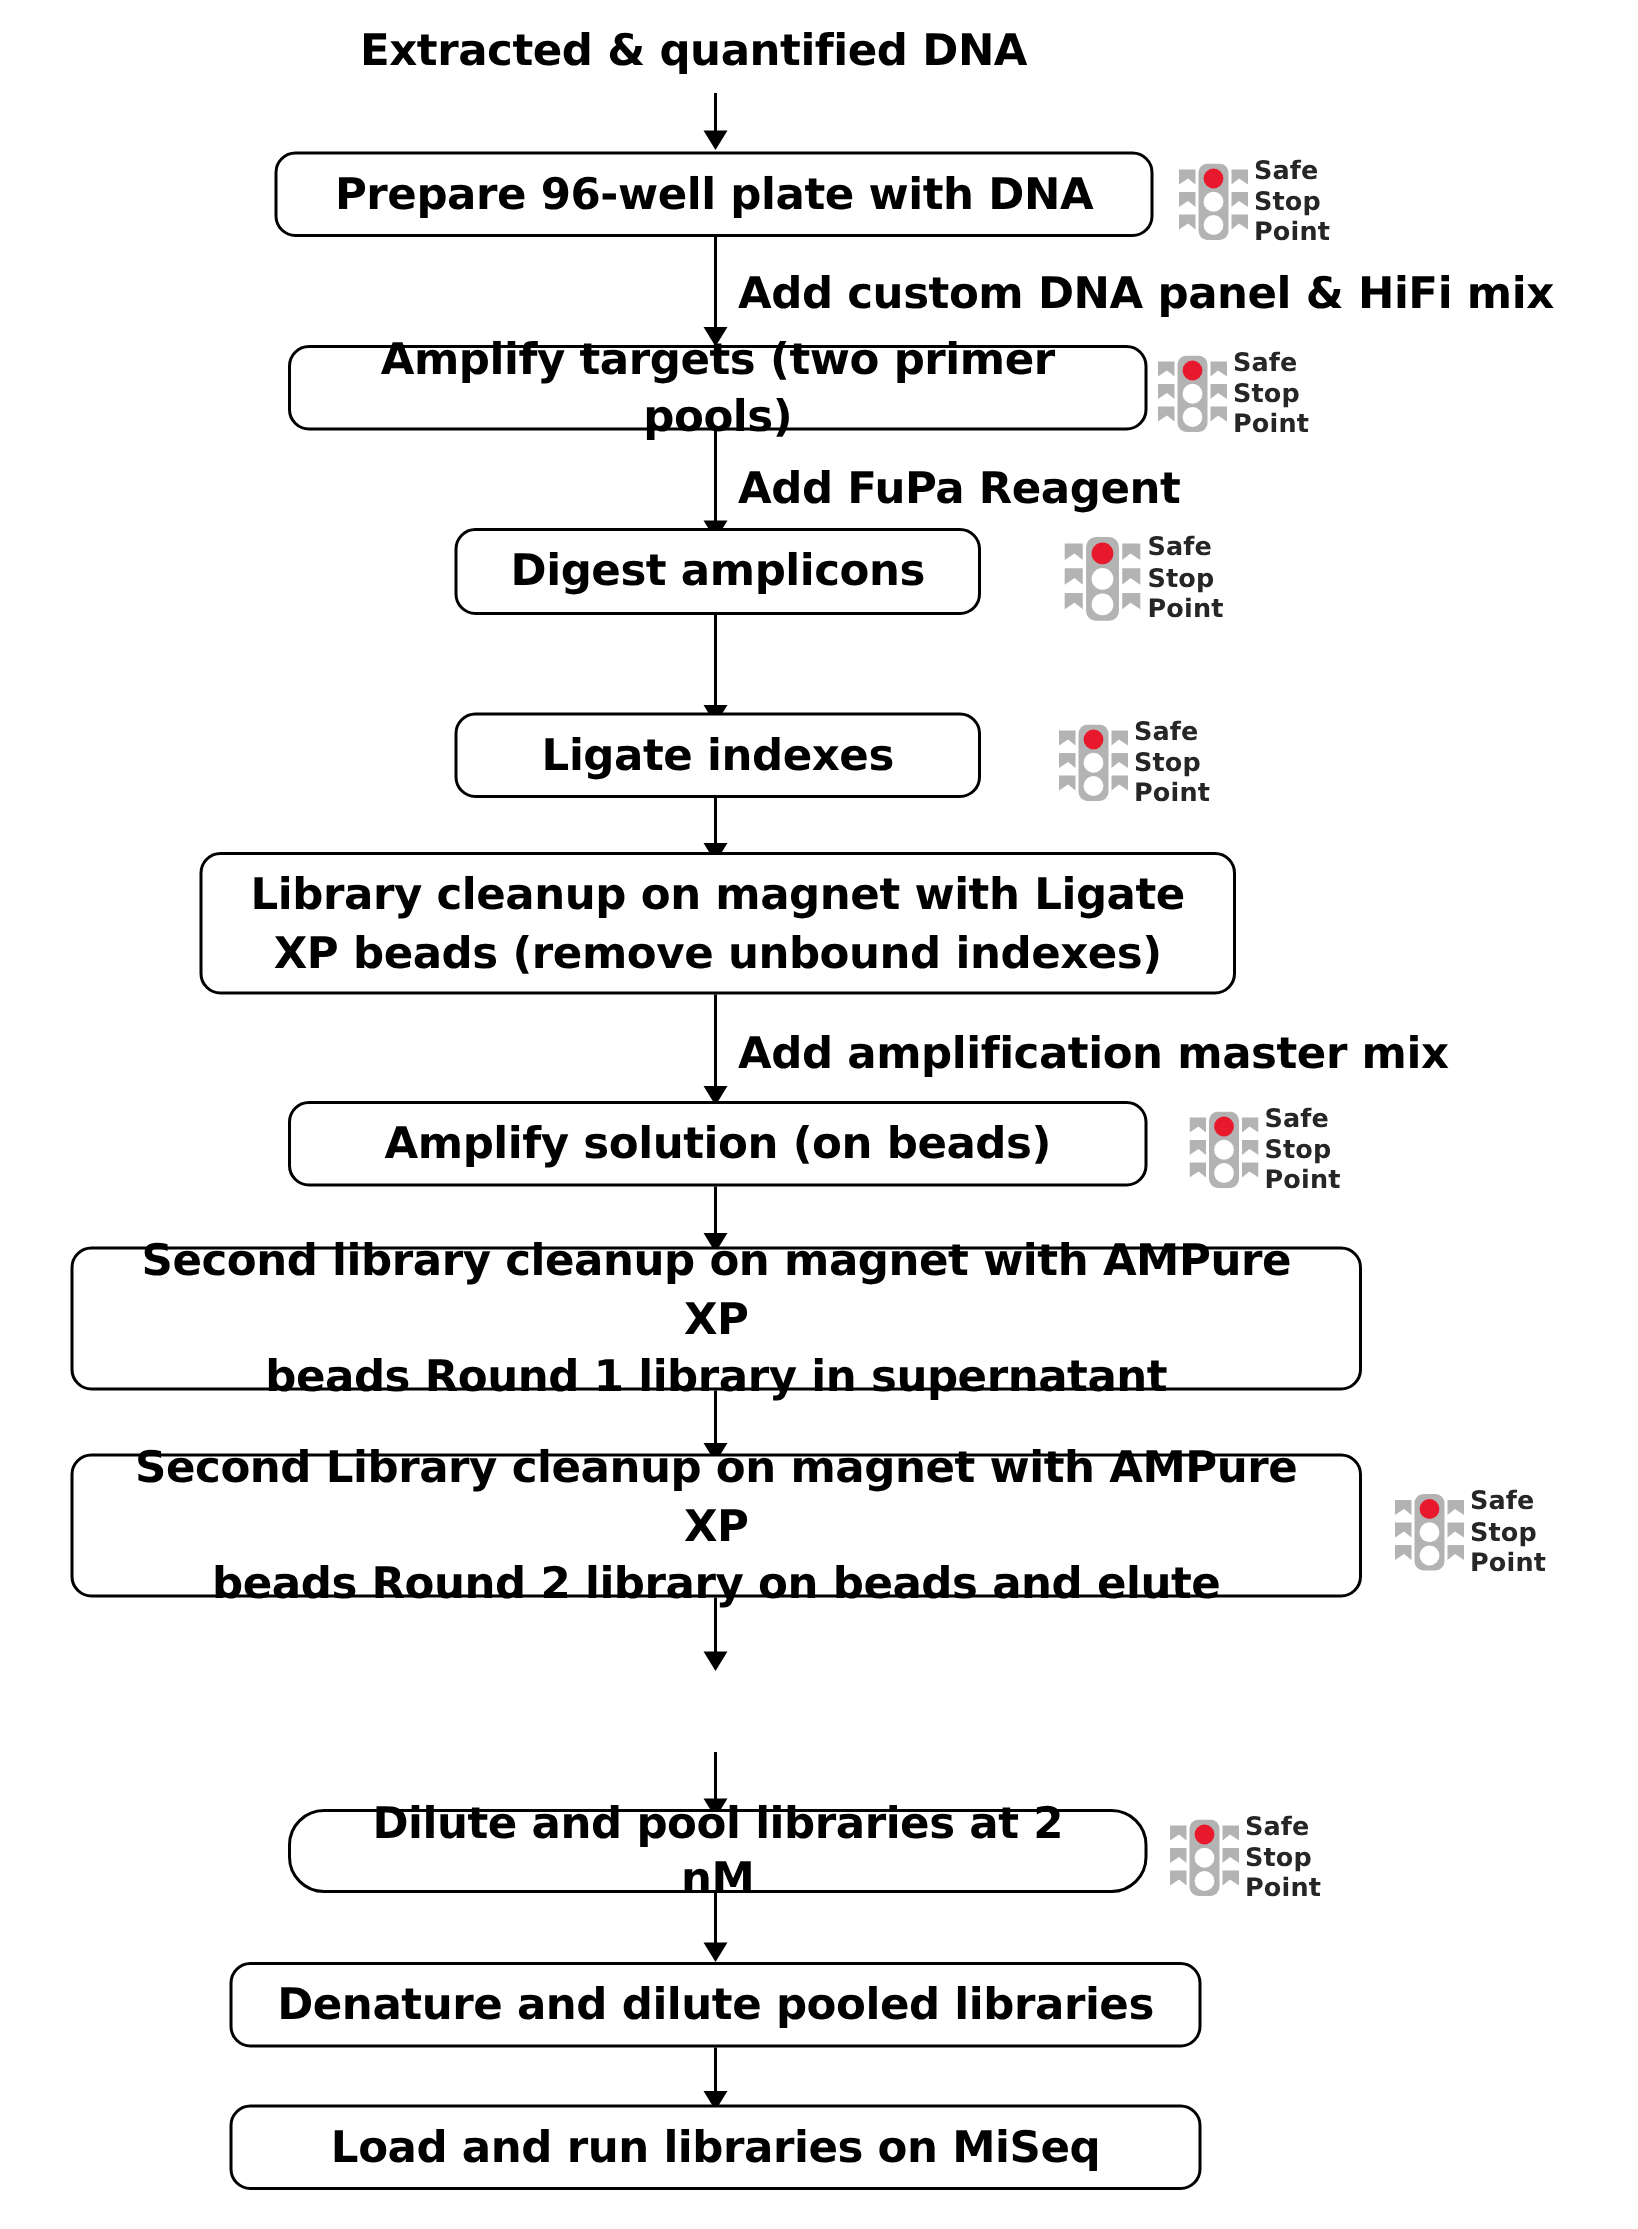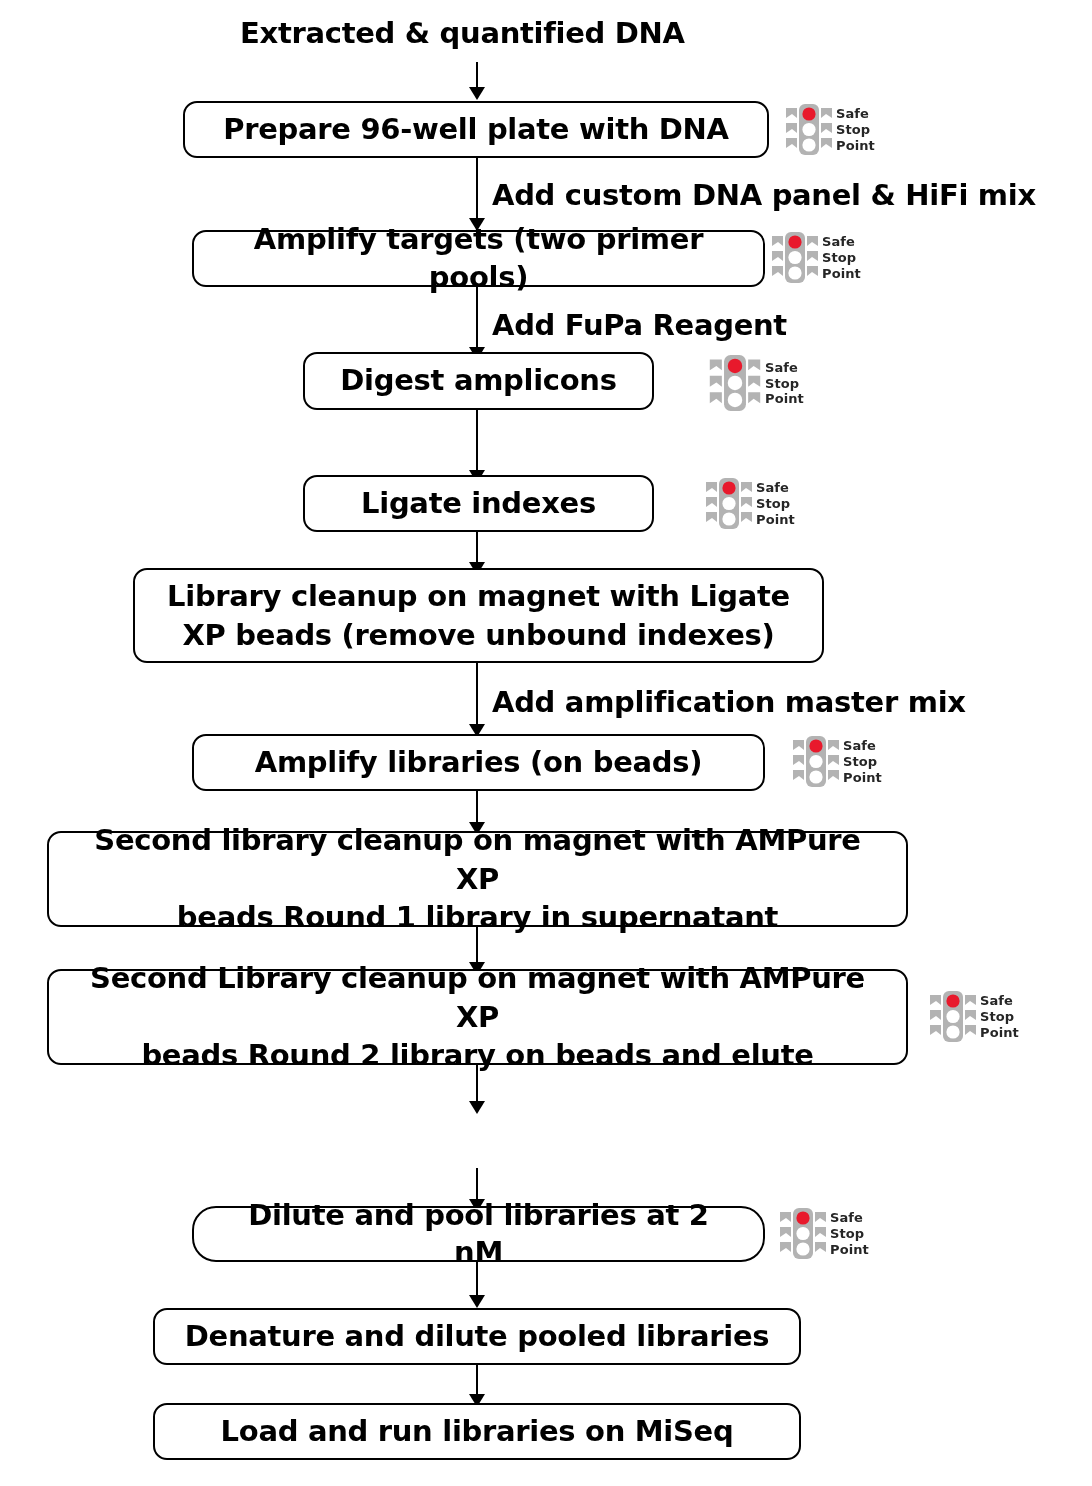--- a/index.html
+++ b/index.html
@@ -67,21 +67,21 @@
   }
 
   
   .ssp {
     position: absolute;
     display: flex;
     align-items: center;
     gap: 4px;
   }
   .ssp .ssp-label {
-    font-size: 13px;
+    font-size: 17px;
     line-height: 1.22;
     color: #262626;
     white-space: pre-line;
     letter-spacing: 0.1px;
   }
   .ssp svg { display: block; }
 </style>
 </head>
 <body>
 
@@ -133,21 +133,21 @@
 
   <div class="node" style="left:192px; top:230px; width:573px; height:57px;">Amplify targets (two primer pools)</div>
 
   <div class="node" style="left:303px; top:352px; width:351px; height:58px;">Digest amplicons</div>
 
   <div class="node" style="left:303px; top:475px; width:351px; height:57px;">Ligate indexes</div>
 
   <div class="node two-line" style="left:133px; top:568px; width:691px; height:95px;">Library cleanup on magnet with Ligate
 XP beads (remove unbound indexes)</div>
 
-  <div class="node" style="left:192px; top:734px; width:573px; height:57px;">Amplify libraries (on beads)</div>
+  <div class="node" style="left:192px; top:734px; width:573px; height:57px;">Amplify solution (on beads)</div>
 
   <div class="node two-line" style="left:47px; top:831px; width:861px; height:96px;">Second library cleanup on magnet with AMPure XP
 beads Round 1 library in supernatant</div>
 
   <div class="node two-line" style="left:47px; top:969px; width:861px; height:96px;">Second Library cleanup on magnet with AMPure XP
 beads Round 2 library on beads and elute</div>
 
 
   <div class="node" style="left:192px; top:1206px; width:573px; height:56px;border-radius:24px;">Dilute and pool libraries at 2 nM</div>
 

